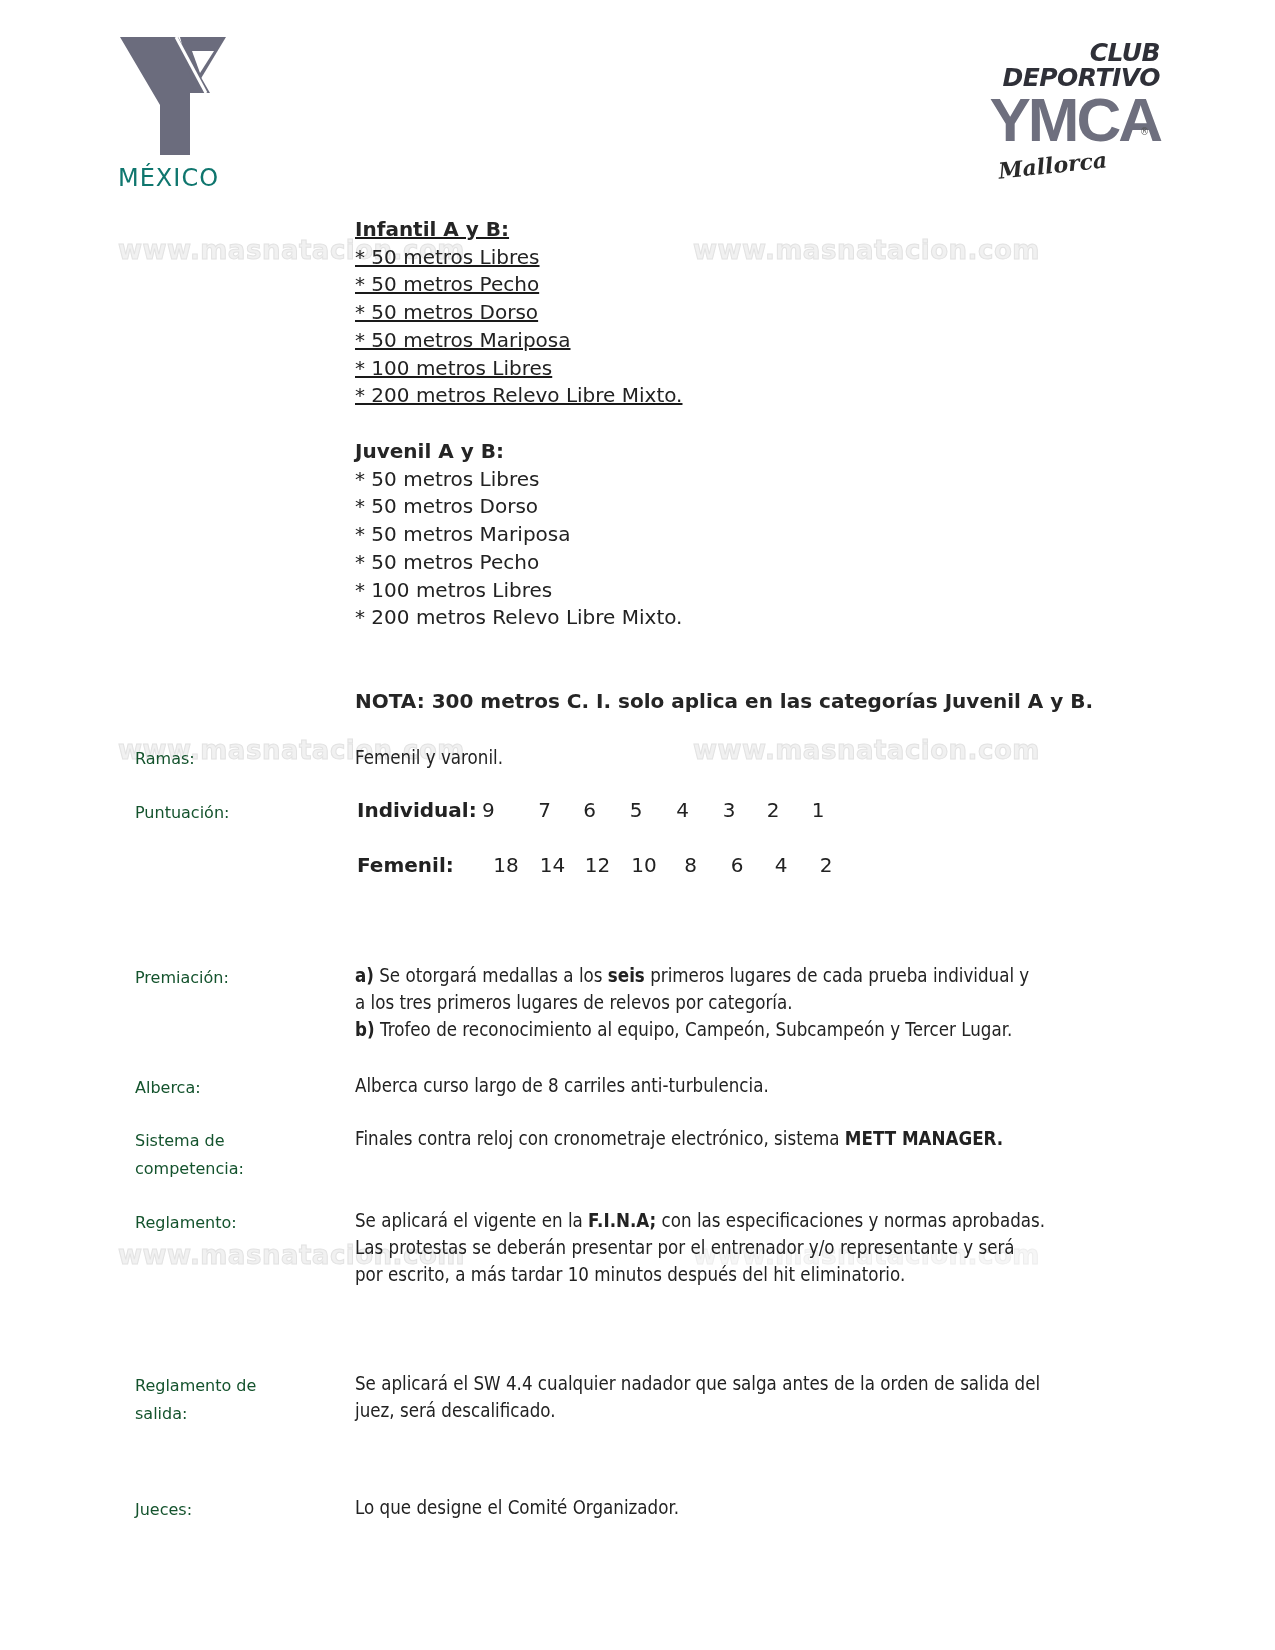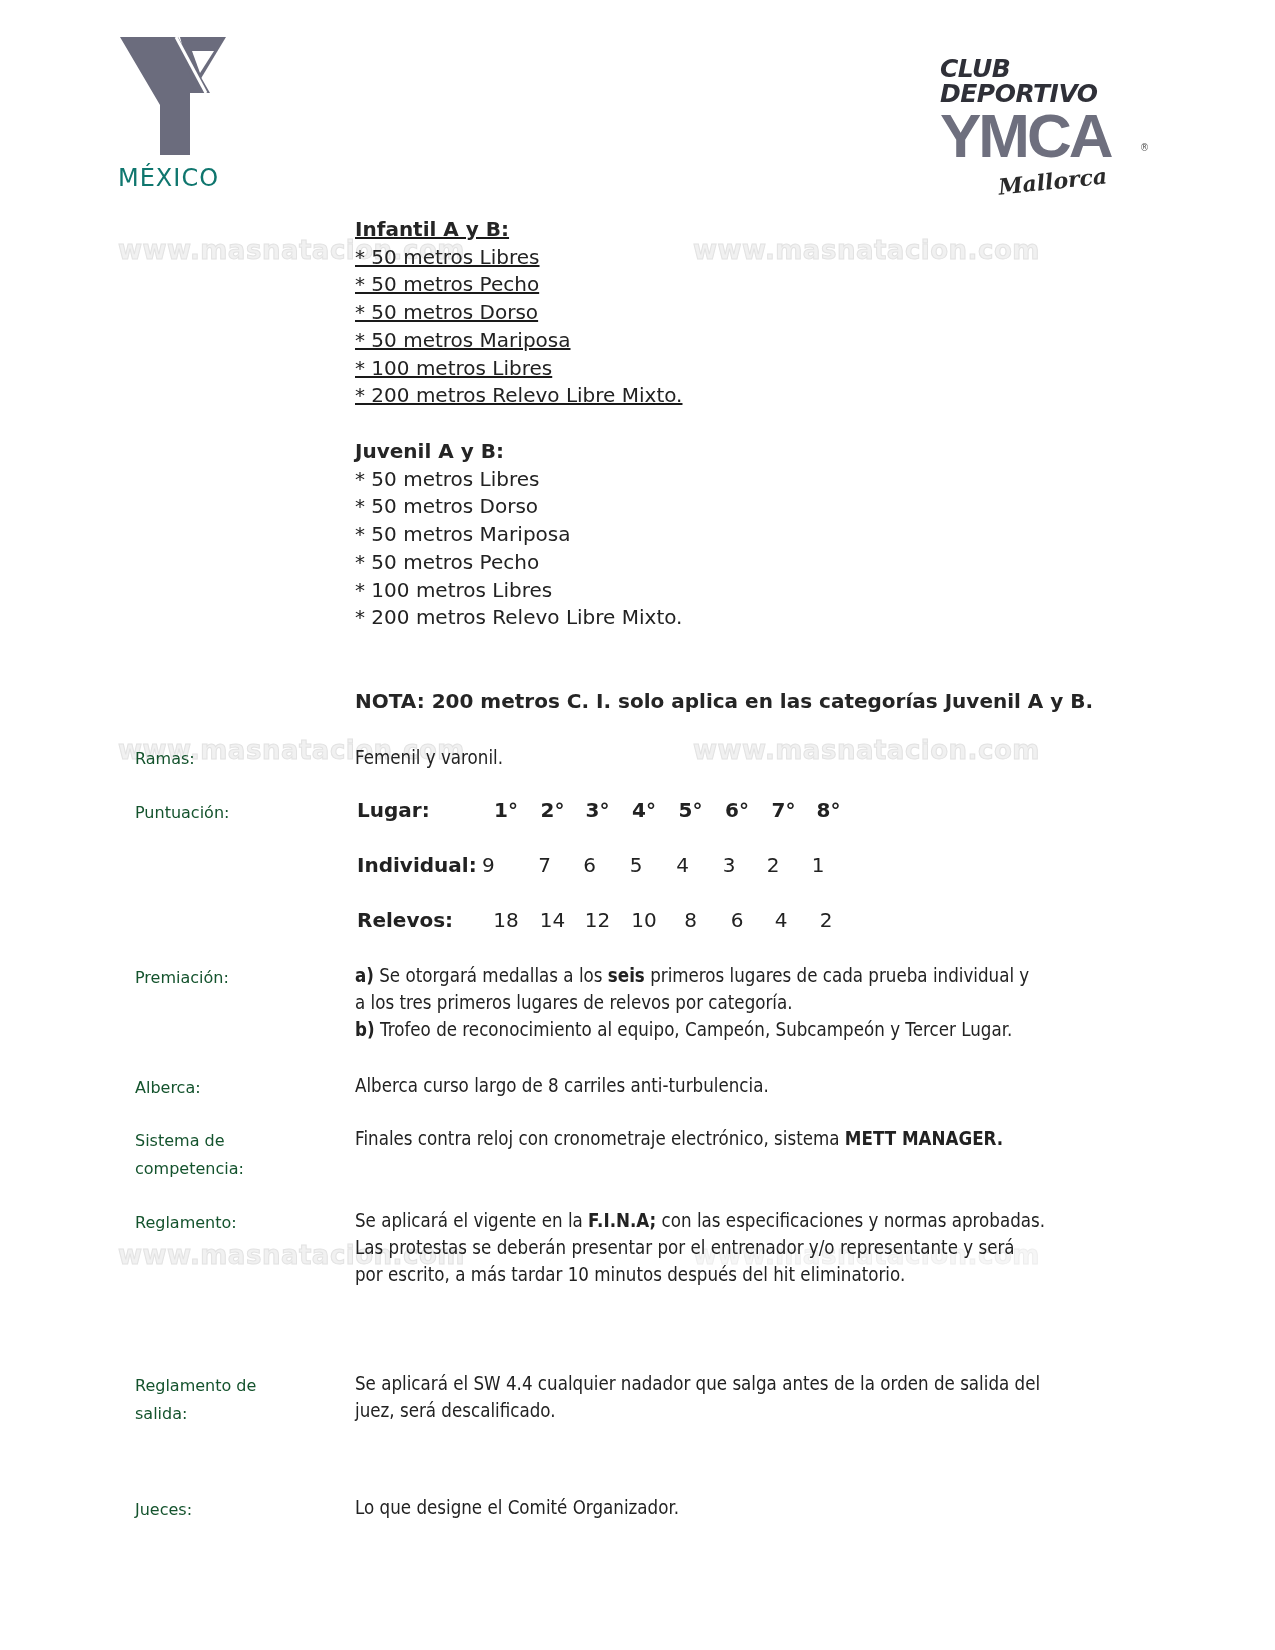--- a/index.html
+++ b/index.html
@@ -34,21 +34,21 @@
 <div class="ymca-mx">
   <svg width="110" height="125" viewBox="0 0 110 125">
     <polygon points="2,2 60,2 92,58 72,58 72,120 42,120 42,70" fill="#6b6c7d"></polygon>
     <polygon points="62,2 108,2 76,55" fill="#6b6c7d"></polygon>
     <polygon points="74,16 96,16 82,38" fill="#ffffff"></polygon>
     <line x1="58" y1="2" x2="88" y2="58" stroke="#ffffff" stroke-width="3"></line>
   </svg>
 </div>
 <div class="abs mx-text" style="left:118px; top:164px;">MÉXICO</div>
 
-<div class="abs" style="left:940px; top:56px; width:220px; height:140px;">
+<div class="abs" style="left:940px; top:40px; width:220px; height:140px;text-align:right;">
   <div class="club-title">CLUB</div>
   <div class="club-title" style="margin-top:0;">DEPORTIVO</div>
   <div style="position:relative; height:62px;">
     <span class="ymca-big">YMCA</span>
     <span style="position:absolute; left:200px; top:36px; font-size:10px; color:#555;">®</span>
   </div>
   <div class="mallorca" style="position:absolute; left:58px; top:112px;">Mallorca</div>
 </div>
 
 <div class="abs" style="left:355px; top:216px;text-decoration:underline;">
@@ -64,51 +64,40 @@
 <div class="abs" style="left:355px; top:438px;">
   <div class="list-head">Juvenil A y B:</div>
   <div class="list-line">* 50 metros Libres</div>
   <div class="list-line">* 50 metros Dorso</div>
   <div class="list-line">* 50 metros Mariposa</div>
   <div class="list-line">* 50 metros Pecho</div>
   <div class="list-line">* 100 metros Libres</div>
   <div class="list-line">* 200 metros Relevo Libre Mixto.</div>
 </div>
 
-<div class="abs list-head" style="left:355px; top:688px;">NOTA: 200 metros C. I. solo aplica en las categorías Juvenil A y B.</div>
+<div class="abs list-head" style="left:355px; top:688px;">NOTA: 300 metros C. I. solo aplica en las categorías Juvenil A y B.</div>
 
 <div class="abs label" style="left:135px; top:745px;">Ramas:</div>
 <div class="abs body-line" style="left:355px; top:744px;">Femenil y varonil.</div>
 
 <div class="abs label" style="left:135px; top:799px;">Puntuación:</div>
 <div class="abs" style="left:357px; top:798px;">
-  <div class="score-row" style="height:55px; font-weight:bold;">
-    <span class="rl">Lugar:</span>
-    <span class="cell" style="width:48px;">1°</span>
-    <span class="cell" style="width:45px;">2°</span>
-    <span class="cell" style="width:45px;">3°</span>
-    <span class="cell" style="width:48px;">4°</span>
-    <span class="cell" style="width:45px;">5°</span>
-    <span class="cell" style="width:48px;">6°</span>
-    <span class="cell" style="width:45px;">7°</span>
-    <span class="cell" style="width:45px;">8°</span>
-  </div>
   <div class="score-row" style="height:55px;">
     <span class="rl">Individual:</span>
     <span class="cell" style="width:40px; text-align:left;">9</span>
     <span class="cell" style="width:45px;">7</span>
     <span class="cell" style="width:45px;">6</span>
     <span class="cell" style="width:48px;">5</span>
     <span class="cell" style="width:45px;">4</span>
     <span class="cell" style="width:48px;">3</span>
     <span class="cell" style="width:40px;">2</span>
     <span class="cell" style="width:50px;">1</span>
   </div>
   <div class="score-row" style="height:55px;">
-    <span class="rl">Relevos:</span>
+    <span class="rl">Femenil:</span>
     <span class="cell" style="width:48px;">18</span>
     <span class="cell" style="width:45px;">14</span>
     <span class="cell" style="width:45px;">12</span>
     <span class="cell" style="width:48px;">10</span>
     <span class="cell" style="width:45px;">8</span>
     <span class="cell" style="width:48px;">6</span>
     <span class="cell" style="width:40px;">4</span>
     <span class="cell" style="width:50px;">2</span>
   </div>
 </div>

